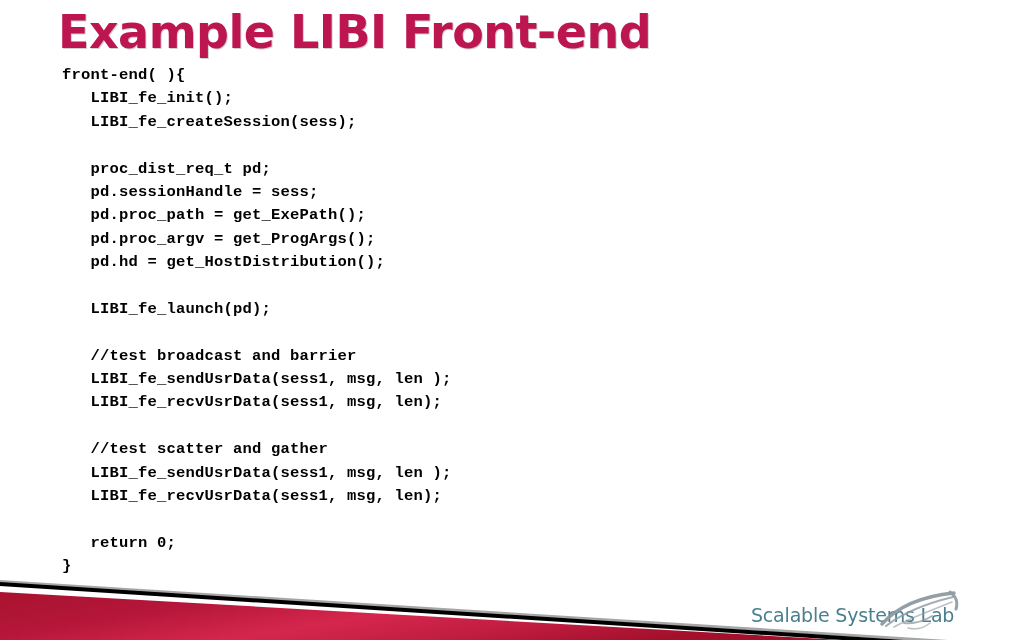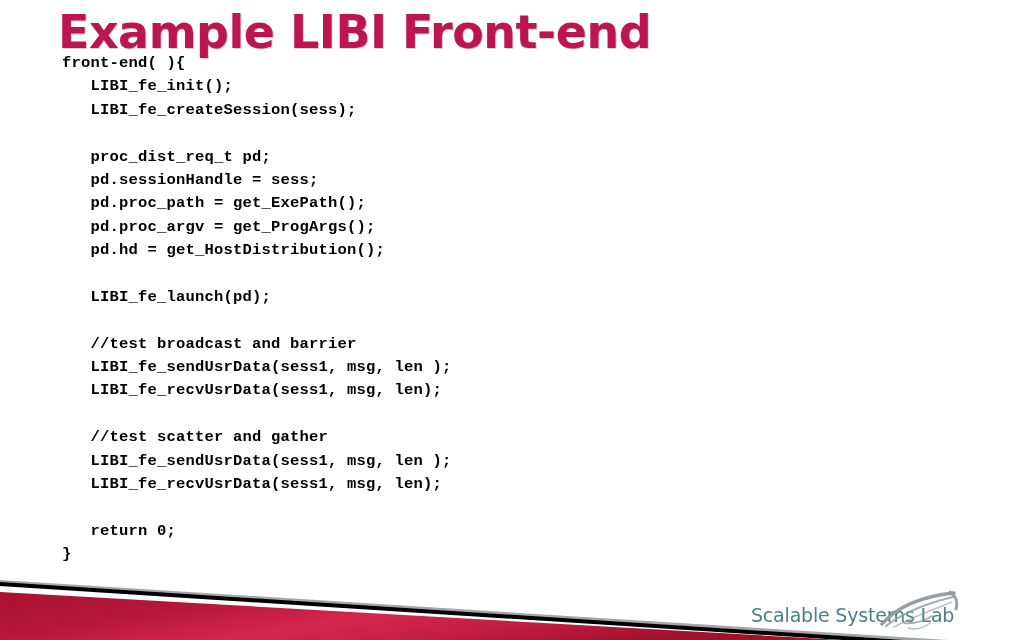--- a/index.html
+++ b/index.html
@@ -30,21 +30,21 @@
     color: #bd1550;
     text-shadow: 1px 1px 0 rgba(150,150,150,0.45);
     white-space: nowrap;
     line-height: 56px;
   }
 
   
   #code-block {
     position: absolute;
     left: 62px;
-    top: 52px;
+    top: 64px;
     width: 700px;
     font-family: "Liberation Mono", "DejaVu Sans Mono", monospace;
     font-size: 15.5px;
     font-weight: bold;
     color: #000000;
     line-height: 23.4px;
     white-space: pre;
     letter-spacing: 0.2px;
   }
   .code-line {

